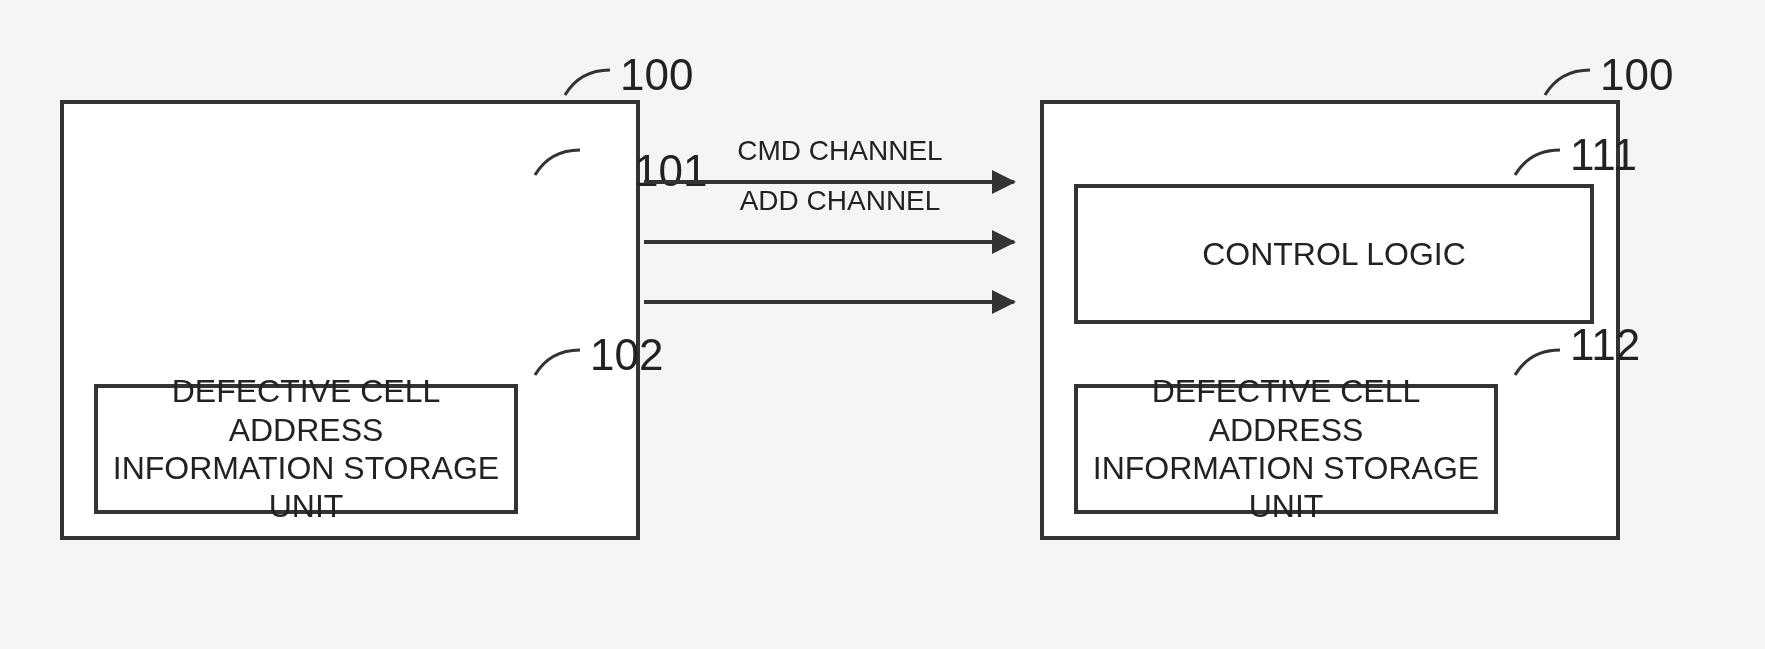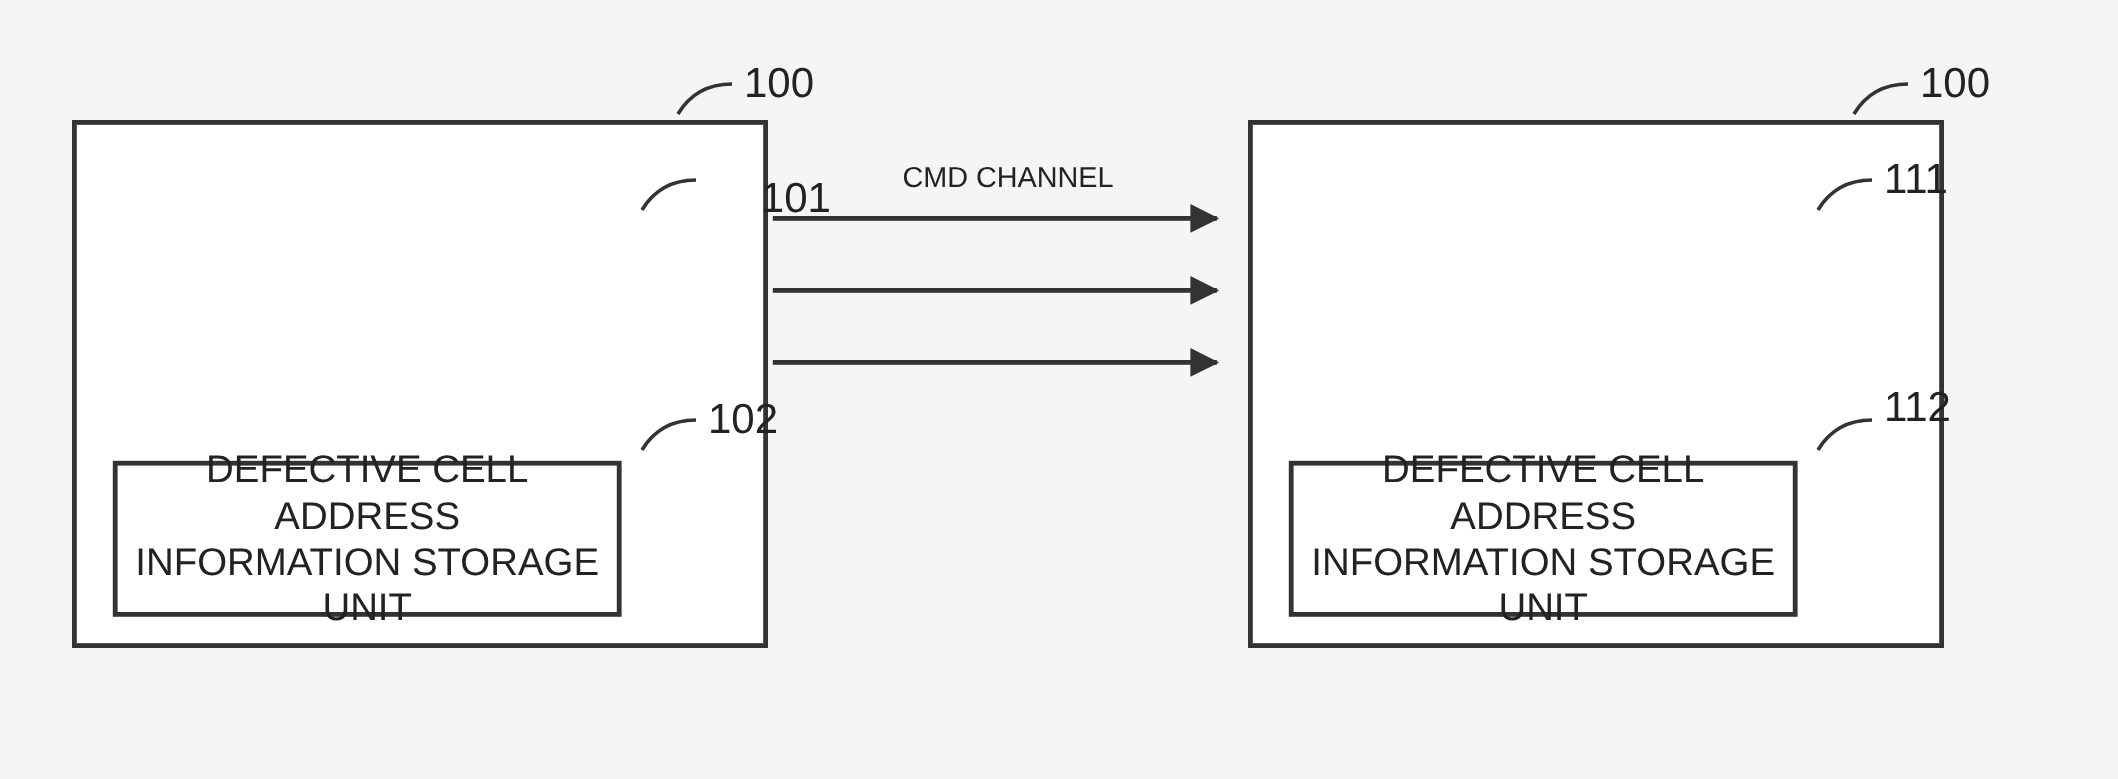--- a/index.html
+++ b/index.html
@@ -58,35 +58,35 @@
       height: 140px;
     }
     .sub-box-lower {
       left: 30px;
       top: 280px;
       width: 424px;
       height: 130px;
     }
     .ref-label {
       position: absolute;
-      font-size: 35px;
+      font-size: 44px;
       color: #222;
       font-weight: 500;
     }
     .ref-curve {
       position: absolute;
     }
     .channel-labels {
       position: absolute;
       left: 600px;
       top: 55px;
       width: 360px;
     }
     .channel-label {
-      font-size: 24px;
+      font-size: 28px;
       text-align: center;
       color: #222;
       margin-bottom: 12px;
       font-weight: 500;
     }
     .arrow {
       position: absolute;
       height: 4px;
       background: #333;
     }
@@ -123,20 +123,23 @@
     <path d="M 5 30 Q 20 5 50 5" stroke="#333" stroke-width="3" fill="none"></path>
   </svg>
   <div class="ref-label" style="left:530px; top:66px;margin-left:44px;">101</div>
 
   <svg class="ref-curve" style="left:470px; top:265px;" width="60" height="40">
     <path d="M 5 30 Q 20 5 50 5" stroke="#333" stroke-width="3" fill="none"></path>
   </svg>
   <div class="ref-label" style="left:530px; top:250px;">102</div>
 
   <div class="block block-right">
+    <div class="sub-box sub-box-upper">
+      <span>CONTROL LOGIC</span>
+    </div>
     <div class="sub-box sub-box-lower">
       <span>DEFECTIVE CELL ADDRESS</span>
       <span>INFORMATION STORAGE UNIT</span>
     </div>
   </div>
 
   <svg class="ref-curve" style="left:1480px; top:-15px;" width="60" height="40">
     <path d="M 5 30 Q 20 5 50 5" stroke="#333" stroke-width="3" fill="none"></path>
   </svg>
   <div class="ref-label" style="left:1540px; top:-30px;">100</div>
@@ -146,19 +149,20 @@
   </svg>
   <div class="ref-label" style="left:1510px; top:50px;">111</div>
 
   <svg class="ref-curve" style="left:1450px; top:265px;" width="60" height="40">
     <path d="M 5 30 Q 20 5 50 5" stroke="#333" stroke-width="3" fill="none"></path>
   </svg>
   <div class="ref-label" style="left:1510px; top:240px;">112</div>
 
   <div class="channel-labels">
     <div class="channel-label">CMD CHANNEL</div>
+    <div class="channel-label" style="margin-top:18px;">ADD CHANNEL</div>
   </div>
 
   <div class="arrow" style="left:584px; top:100px; width:370px;"></div>
   <div class="arrow" style="left:584px; top:160px; width:370px;"></div>
   <div class="arrow" style="left:584px; top:220px; width:370px;"></div>
 
 </div>
 
 </body></html>

